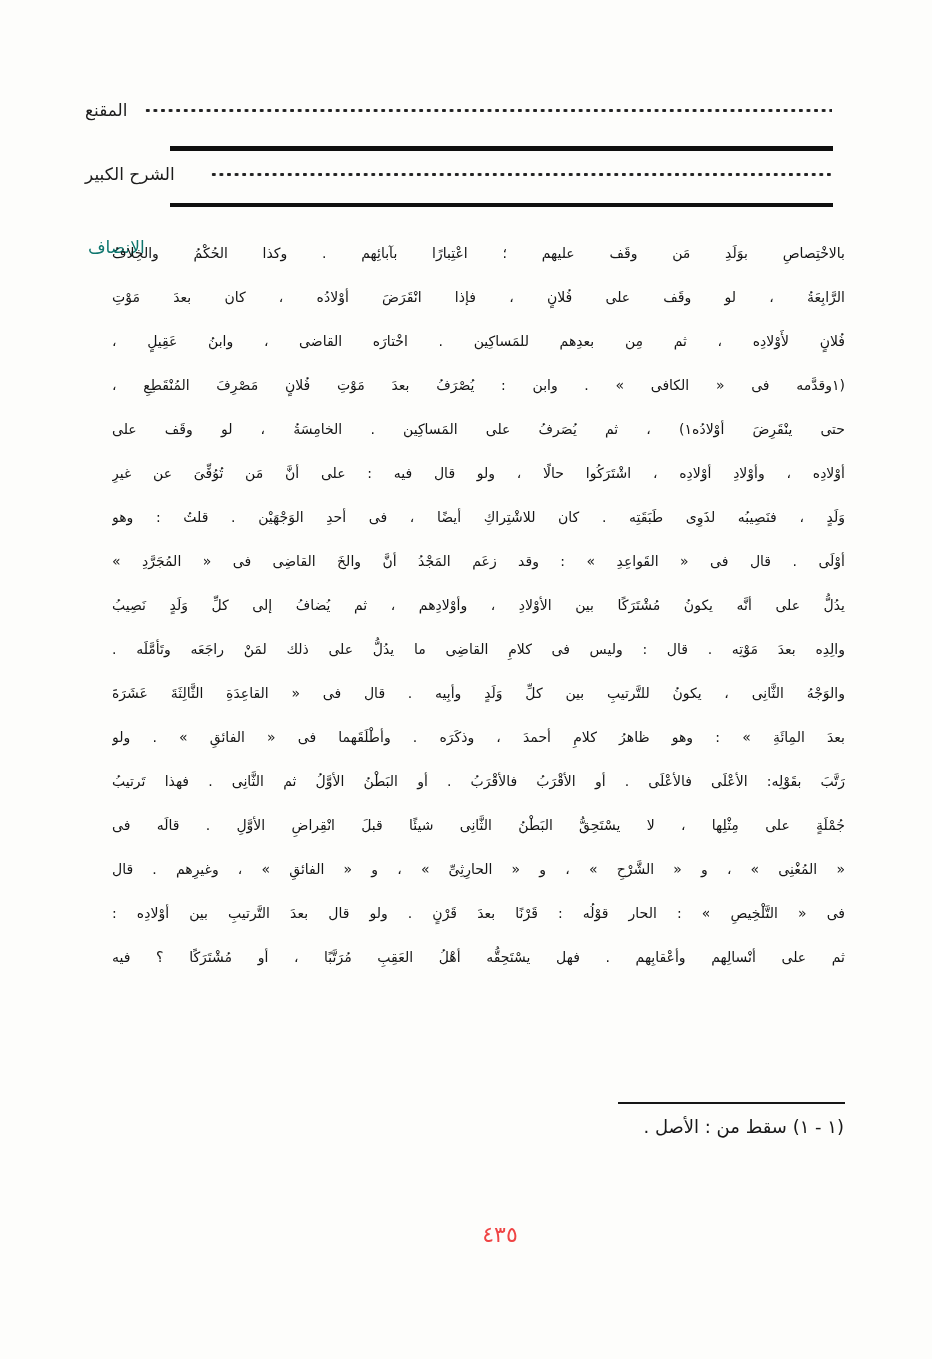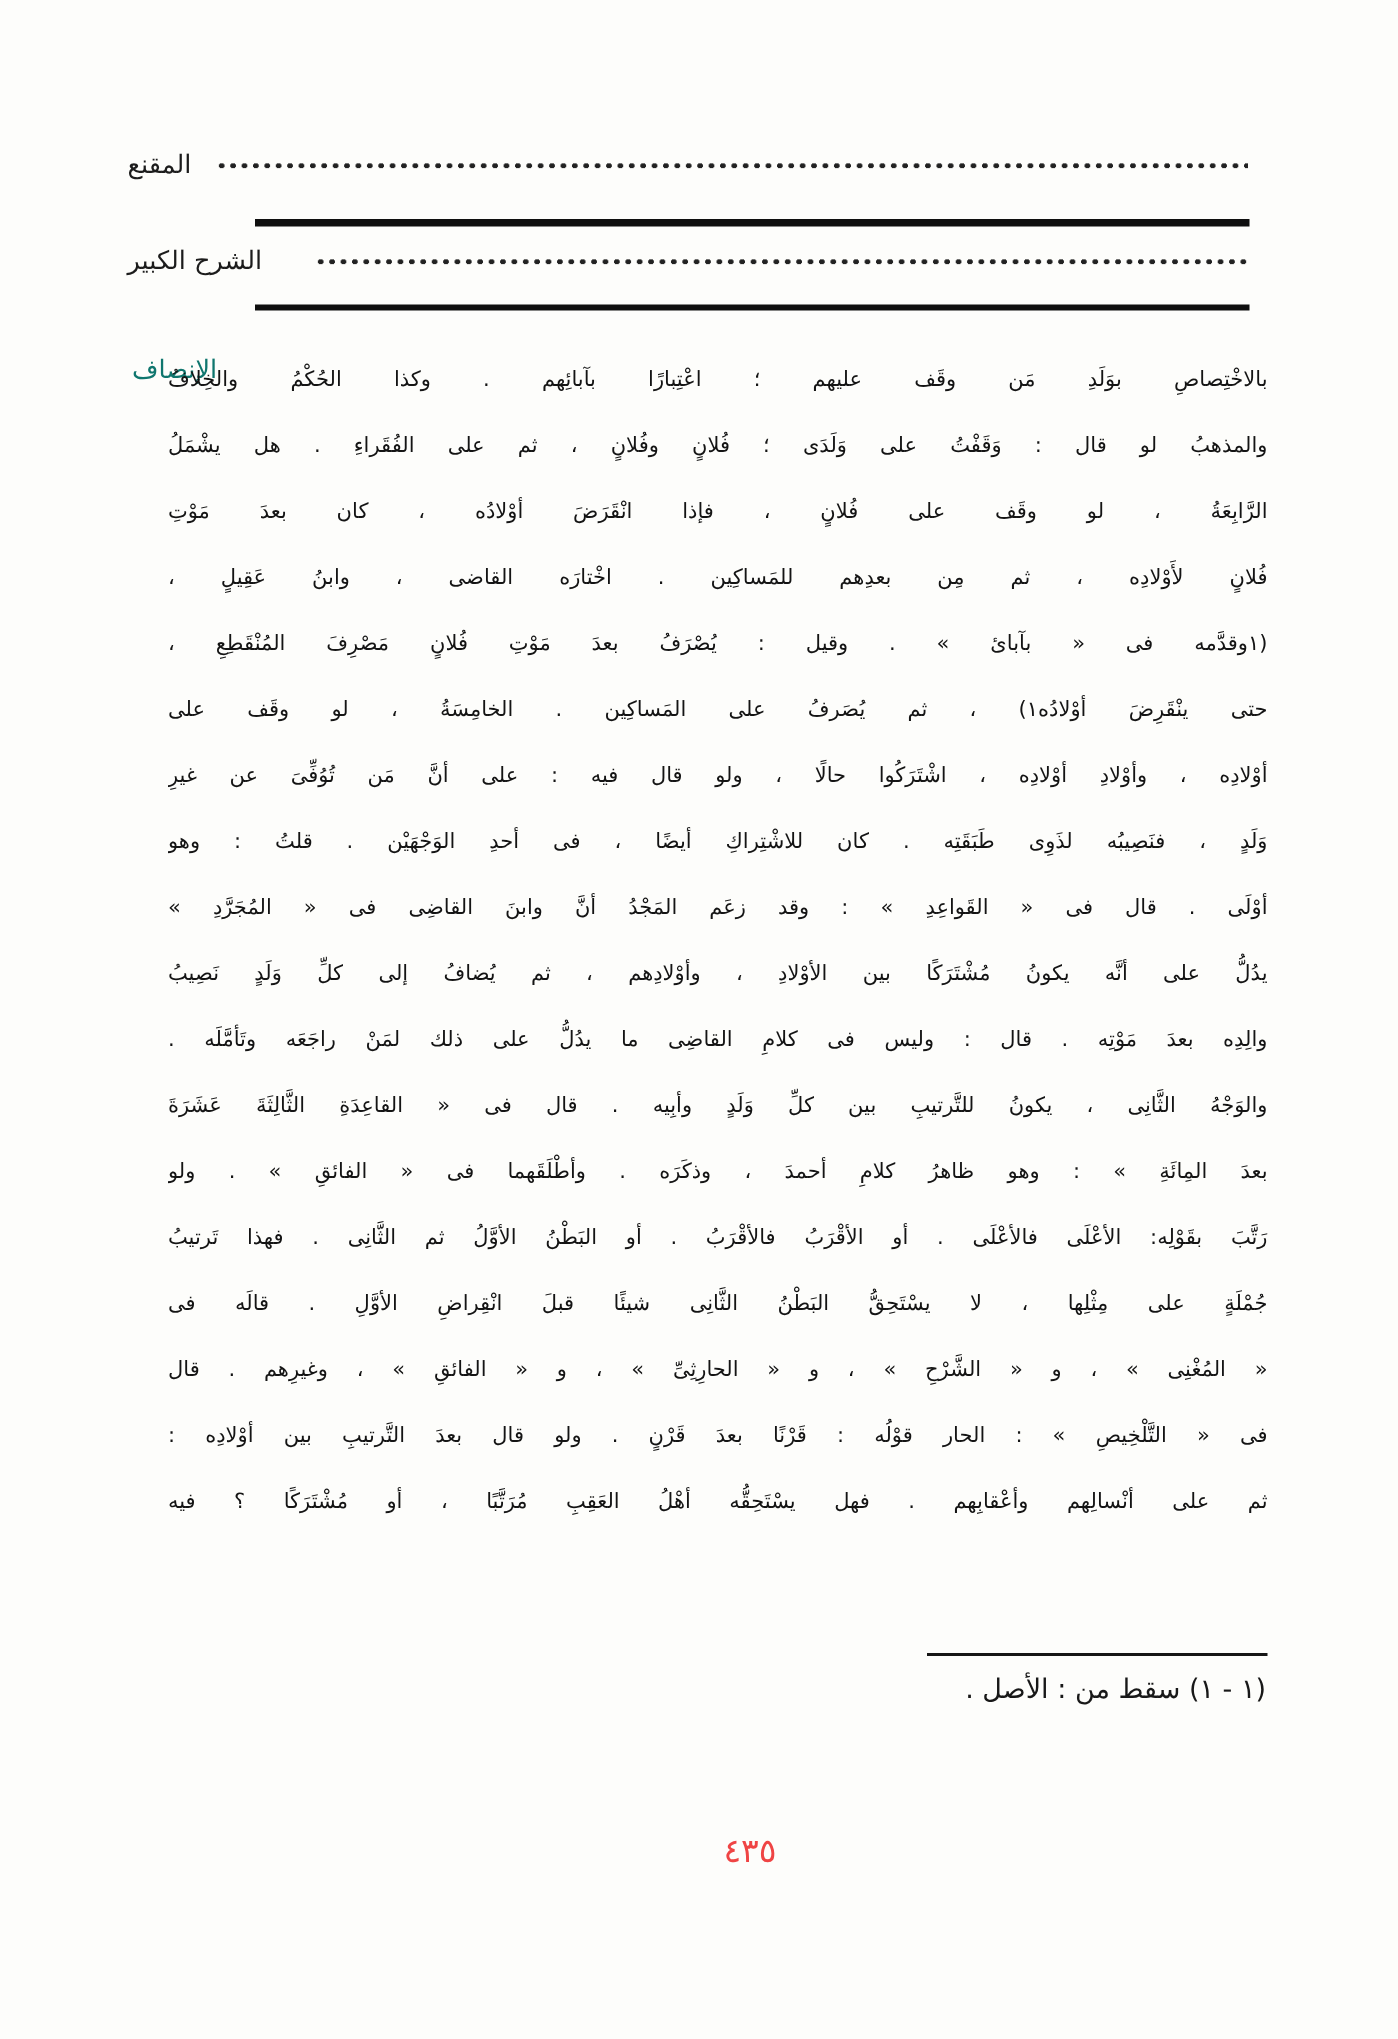--- a/index.html
+++ b/index.html
@@ -126,28 +126,27 @@
     <span class="mlabel">الشرح الكبير</span>
     <span class="dots"></span>
   </div>
 
   <div class="rule rule-2"></div>
 
   <div class="insaf-label">الإنصاف</div>
 
   <div class="main-text" dir="rtl">
       <div class="tline" dir="rtl">بالاخْتِصاصِ بوَلَدِ مَن وقَف عليهم ؛ اعْتِبارًا بآبائِهم . وكذا الحُكْمُ والخِلافُ</div>
-      <div class="tline" dir="rtl">والمذهبُ لو قال : وَقَفْتُ على وَلَدَى ؛ فُلانٍ وفُلانٍ ، ثم على الفُقَراءِ . هل يشْمَلُ</div>
       <div class="tline" dir="rtl">الرَّابِعَةُ ، لو وقَف على فُلانٍ ، فإذا انْقَرَضَ أوْلادُه ، كان بعدَ مَوْتِ</div>
       <div class="tline" dir="rtl">فُلانٍ لأَوْلادِه ، ثم مِن بعدِهم للمَساكِين . اخْتارَه القاضى ، وابنُ عَقِيلٍ ،</div>
-      <div class="tline" dir="rtl">(١وقدَّمه فى « بآبائ » . وقيل : يُصْرَفُ بعدَ مَوْتِ فُلانٍ مَصْرِفَ المُنْقَطِعِ ،</div>
+      <div class="tline" dir="rtl">(١وقدَّمه فى « الكافى » . وابن : يُصْرَفُ بعدَ مَوْتِ فُلانٍ مَصْرِفَ المُنْقَطِعِ ،</div>
       <div class="tline" dir="rtl">حتى ينْقَرِضَ أوْلادُه١) ، ثم يُصَرفُ على المَساكِين . الخامِسَةُ ، لو وقَف على</div>
       <div class="tline" dir="rtl">أوْلادِه ، وأوْلادِ أوْلادِه ، اشْتَرَكُوا حالًا ، ولو قال فيه : على أنَّ مَن تُوُفِّىَ عن غيرِ</div>
       <div class="tline" dir="rtl">وَلَدٍ ، فنَصِيبُه لذَوِى طَبَقَتِه . كان للاشْتِراكِ أيضًا ، فى أحدِ الوَجْهَيْن . قلتُ : وهو</div>
-      <div class="tline" dir="rtl">أوْلَى . قال فى « القَواعِدِ » : وقد زعَم المَجْدُ أنَّ وابنَ القاضِى فى « المُجَرَّدِ »</div>
+      <div class="tline" dir="rtl">أوْلَى . قال فى « القَواعِدِ » : وقد زعَم المَجْدُ أنَّ والخَ القاضِى فى « المُجَرَّدِ »</div>
       <div class="tline" dir="rtl">يدُلُّ على أنَّه يكونُ مُشْتَرَكًا بين الأوْلادِ ، وأوْلادِهم ، ثم يُضافُ إلى كلِّ وَلَدٍ نَصِيبُ</div>
       <div class="tline" dir="rtl">والِدِه بعدَ مَوْتِه . قال : وليس فى كلامِ القاضِى ما يدُلُّ على ذلك لمَنْ راجَعَه وتَأمَّلَه .</div>
       <div class="tline" dir="rtl">والوَجْهُ الثَّانِى ، يكونُ للتَّرتيبِ بين كلِّ وَلَدٍ وأبِيه . قال فى « القاعِدَةِ الثَّالِثَةَ عَشَرَةَ</div>
       <div class="tline" dir="rtl">بعدَ المِائَةِ » : وهو ظاهرُ كلامِ أحمدَ ، وذكَرَه . وأطْلَقَهما فى « الفائقِ » . ولو</div>
       <div class="tline" dir="rtl">رَتَّبَ بقَوْلِه: الأعْلَى فالأعْلَى . أو الأقْرَبُ فالأقْرَبُ . أو البَطْنُ الأوَّلُ ثم الثَّانِى . فهذا تَرتيبُ</div>
       <div class="tline" dir="rtl">جُمْلَةٍ على مِثْلِها ، لا يسْتَحِقُّ البَطْنُ الثَّانِى شيئًا قبلَ انْقِراضِ الأوَّلِ . قالَه فى</div>
       <div class="tline" dir="rtl">« المُغْنِى » ، و « الشَّرْحِ » ، و « الحارِثِىِّ » ، و « الفائقِ » ، وغيرِهم . قال</div>
       <div class="tline" dir="rtl">فى « التَّلْخِيصِ » : الحار قوْلُه : قَرْنًا بعدَ قَرْنٍ . ولو قال بعدَ التَّرتيبِ بين أوْلادِه :</div>
       <div class="tline" dir="rtl">ثم على أنْسالِهم وأعْقابِهم . فهل يسْتَحِقُّه أهْلُ العَقِبِ مُرَتَّبًا ، أو مُشْتَرَكًا ؟ فيه</div>
     </div>

